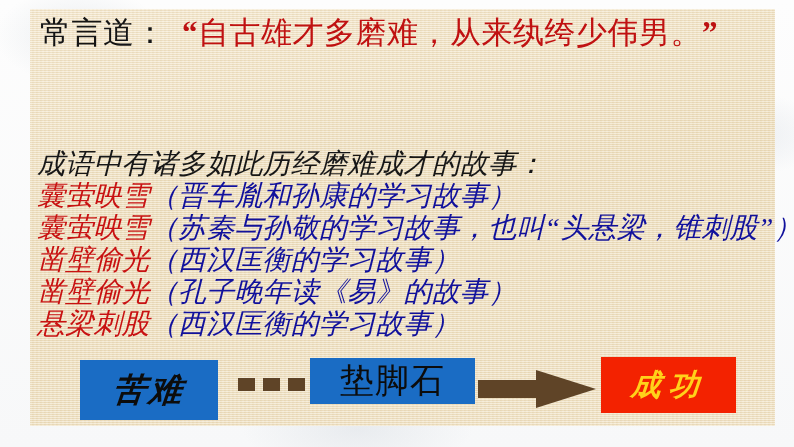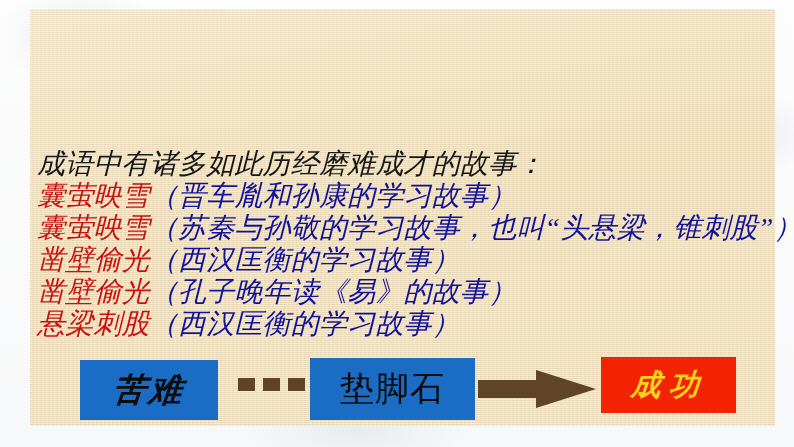--- a/index.html
+++ b/index.html
@@ -108,40 +108,43 @@
     font-family: "Liberation Serif", "DejaVu Serif", serif;
     font-weight: bold;
     font-style: italic;
     white-space: nowrap;
     transform: skewX(-5deg);
   }
 
   #box-hardship { left: 80px;  top: 360px; width: 138px; height: 60px; }
   #box-hardship .box-label  { font-size: 33px; letter-spacing: 3px; }
 
-  #box-stepping { left: 310px; top: 358px; width: 165px; height: 62px; align-items: center; }
+  #box-stepping { left: 310px; top: 358px; width: 165px; height: 46px; align-items: center; }
   #box-stepping .box-label  { font-size: 34px; letter-spacing: 1px; font-style: normal; transform: none; font-weight: normal; }
 
   #box-success  { left: 601px; top: 357px; width: 135px; height: 56px; }
   #box-success .box-label   { font-size: 30px; letter-spacing: 8px; }
 
   
   #dashes { position: absolute; left: 238px; top: 378px; display: flex; gap: 8px; }
   .dash { width: 17px; height: 13px; background: #5f4427; }
 
   
   #arrow { position: absolute; left: 478px; top: 368px; }
 </style>
 </head>
 <body>
 
 <div id="slide">
 
   <div id="paper"></div>
 
+  <div id="title-block">
+    <span class="t-black">常言道：</span><span class="t-gap"></span><span class="t-red-quote">“</span><span class="t-red">自古雄才多磨难，从来纨绔少伟男。</span><span class="t-red-quote">”</span>
+  </div>
 
   <div id="body-block">
     <div class="line">
       <span class="b-dark">成语中有诸多如此历经磨难成才的故事：</span>
     </div>
 
     <div class="line">
       <span class="b-red">囊萤映雪</span><span class="b-blue">（晋车胤和孙康的学习故事）</span>
     </div>
 

